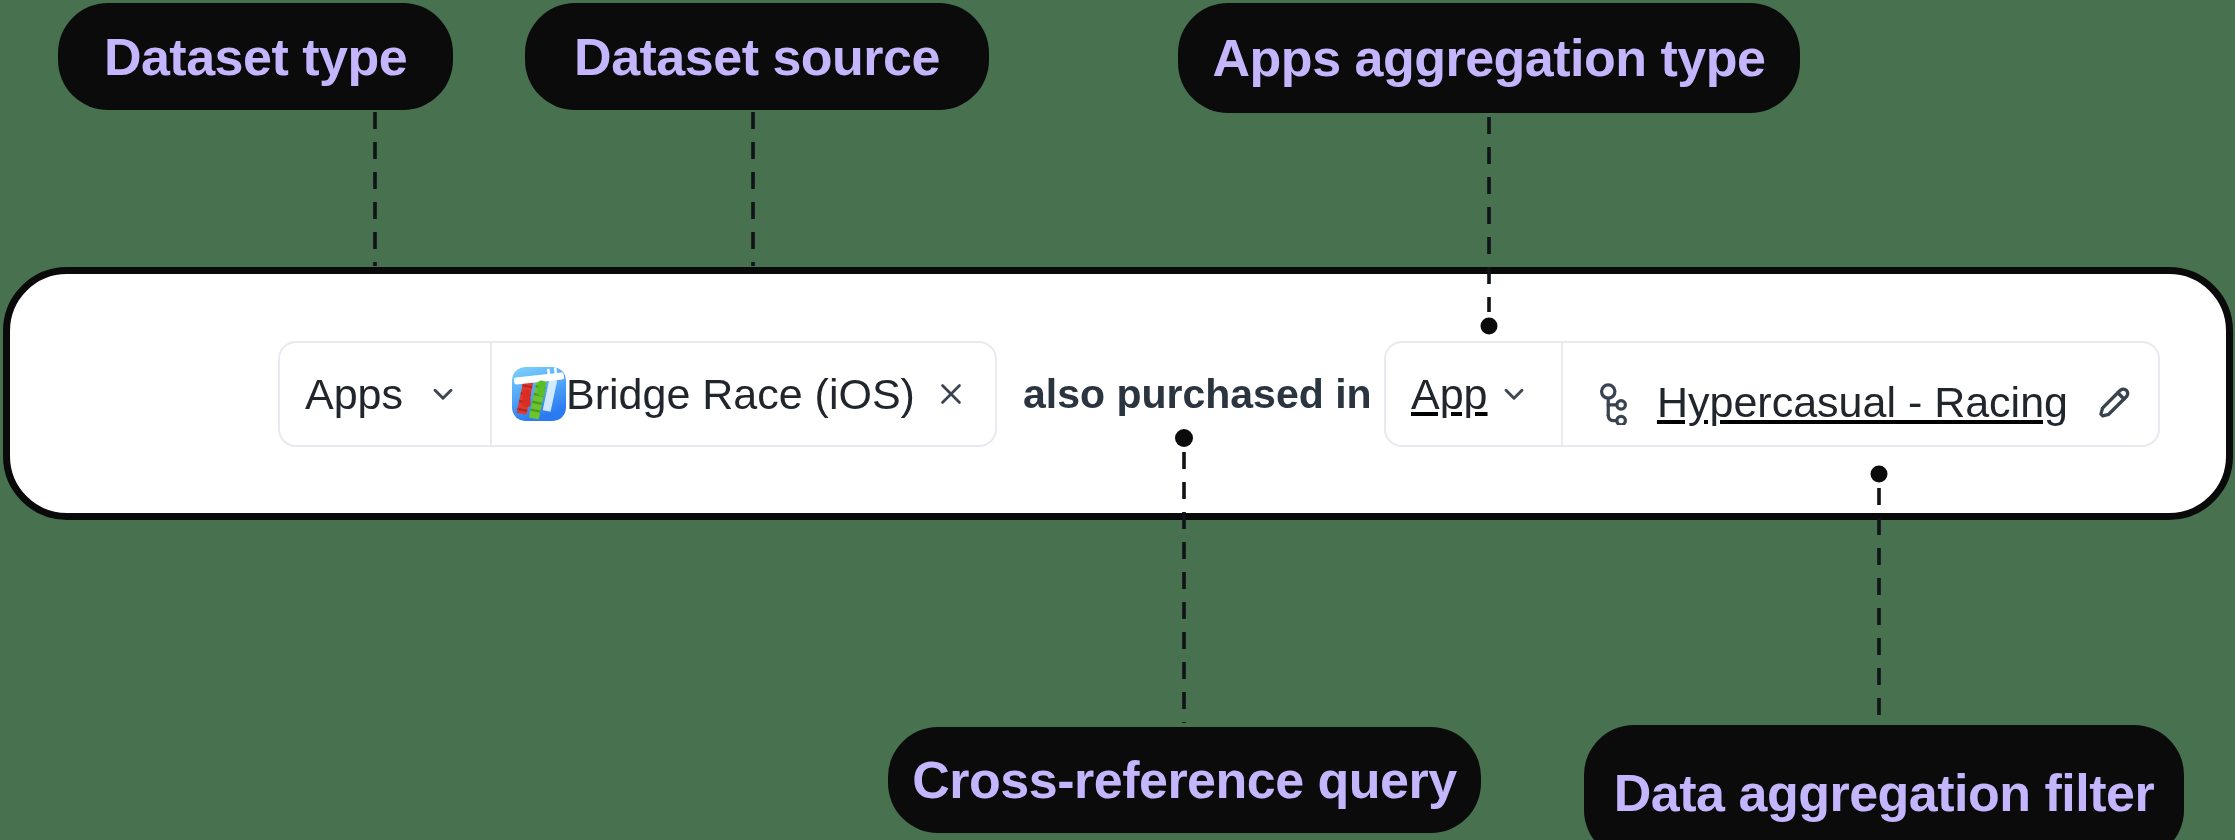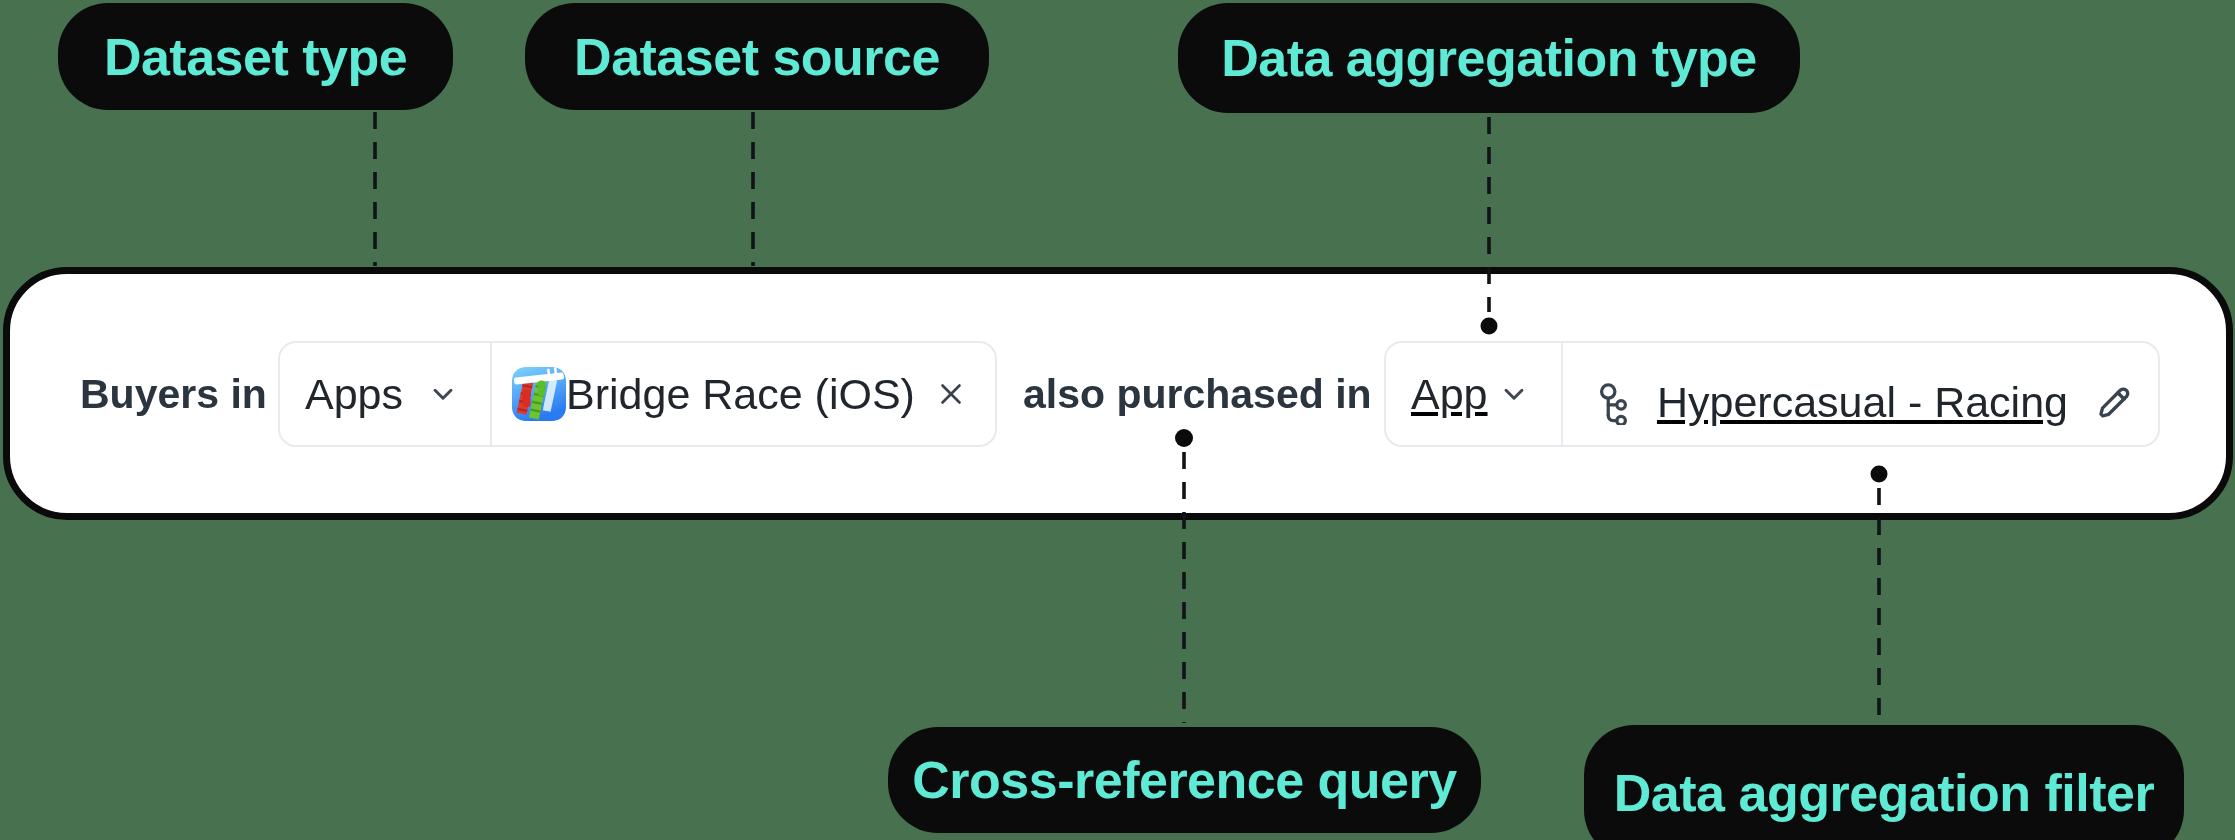--- a/index.html
+++ b/index.html
@@ -4,21 +4,21 @@
 <style>
   html,body{margin:0;padding:0;background:#47714F;}
   .canvas{
     position:relative;width:2235px;height:840px;overflow:hidden;
     background:#47714F;
     font-family:"Liberation Sans", sans-serif;
   }
 
   
   .pill{
-    position:absolute;background:#0B0B0C;color:#5eead4;
+    position:absolute;background:#0B0B0C;color:#c4b5fd;
     border-radius:50px;display:flex;align-items:center;justify-content:center;
     font-size:52px;font-weight:700;letter-spacing:-0.5px;white-space:nowrap;
     z-index:2;
   }
   .pill-dataset-type{left:58px;top:3px;width:395px;height:107px;}
   .pill-dataset-source{left:525px;top:3px;width:464px;height:107px;align-items:center;}
   .pill-aggregation-type{left:1178px;top:3px;width:622px;height:110px;}
   .pill-cross-reference{left:888px;top:727px;width:593px;height:106px;}
   .pill-aggregation-filter{left:1584px;top:725px;width:600px;height:135px;}
 
@@ -61,26 +61,25 @@
 
 <div class="canvas">
 
   <div class="pill pill-dataset-type">
     <span>Dataset type</span>
   </div>
   <div class="pill pill-dataset-source">
     <span>Dataset source</span>
   </div>
   <div class="pill pill-aggregation-type">
-    <span>Data aggregation type</span>
+    <span>Apps aggregation type</span>
   </div>
 
   <div class="query-bar">
 
-    <span class="bold-label lbl-buyers">Buyers in</span>
 
     <div class="field-group group-left">
       <div class="segment seg-apps seg-divider">
         <span class="field-text">Apps</span>
         <span class="icon">
           <svg width="34" height="34" viewBox="0 0 32 32" fill="none">
             <polyline points="8.5,12.5 16,20 23.5,12.5" stroke="#3F4752" stroke-width="2.8" stroke-linecap="round" stroke-linejoin="round"></polyline>
           </svg>
         </span>
       </div>

